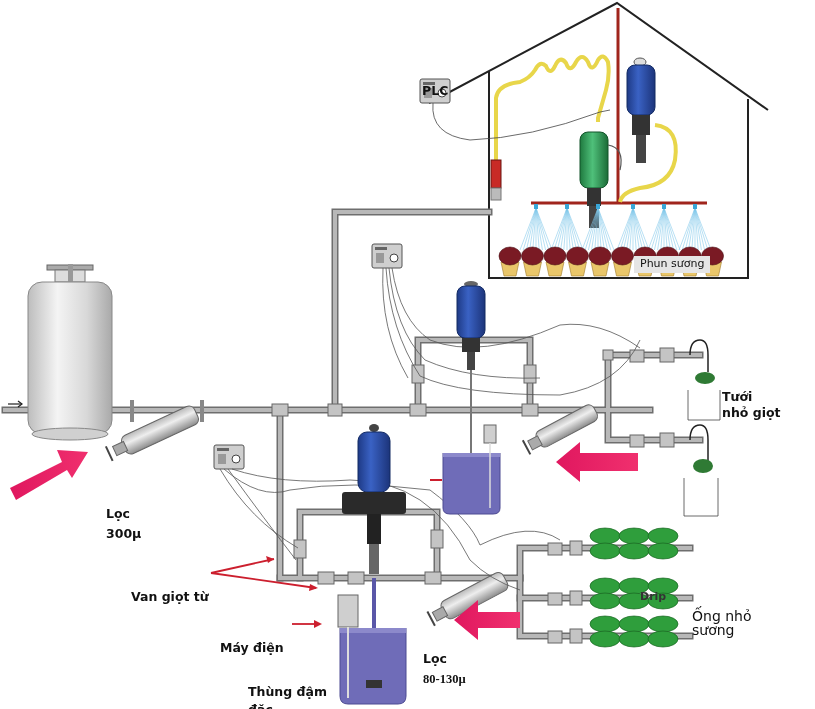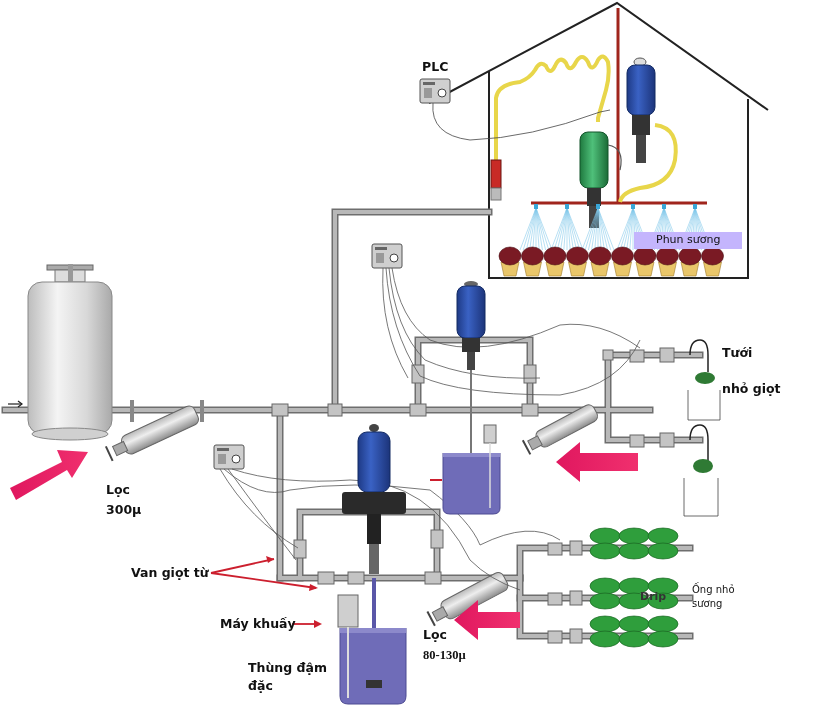--- a/index.html
+++ b/index.html
@@ -1,20 +1,20 @@
 <!DOCTYPE html>
 <html><head>
 <meta charset="utf-8">
 <style>
   html, body { margin:0; padding:0; background:#ffffff; }
   body { width:815px; height:709px; position:relative; overflow:hidden; font-family:"Liberation Sans", sans-serif; }
   #stage { position:absolute; left:0; top:0; width:815px; height:709px; }
-  .lbl { position:absolute; font-family:"DejaVu Sans", sans-serif; font-weight:bold; color:#111111; font-size:12.5px; line-height:1.5; white-space:nowrap; }
-  .lbl.small { font-size:10px; font-weight:normal; line-height:1.3; }
-  .lbl.medium { font-size:11px; font-weight:normal; background:#c4b5fd; padding:0 22px; }
+  .lbl { position:absolute; font-family:"DejaVu Sans", sans-serif; font-weight:bold; color:#111111; font-size:12.5px; line-height:1.5; white-space:nowrap;margin-top:24px; }
+  .lbl.small { font-size:14px; font-weight:normal; line-height:1.3; }
+  .lbl.medium { font-size:11px; font-weight:normal; background:#e5e5e5; padding:0 6px; }
 </style>
 </head>
 <body>
 
 <svg id="stage" viewBox="0 0 815 709" xmlns="http://www.w3.org/2000/svg">
   <defs>
     <linearGradient id="tankGrad" x1="0" x2="1" y1="0" y2="0">
       <stop offset="0" stop-color="#bdbdbd"></stop>
       <stop offset="0.35" stop-color="#f4f4f4"></stop>
       <stop offset="0.7" stop-color="#d8d8d8"></stop>
@@ -406,24 +406,24 @@
     <polygon points="274,559 266,556 268,563" stroke="none"></polygon>
     <line x1="211" y1="573" x2="316" y2="588"></line>
     <polygon points="318,588 310,584 309,591" stroke="none"></polygon>
     <line x1="292" y1="624" x2="318" y2="624"></line>
     <polygon points="322,624 314,620 314,628" stroke="none"></polygon>
   </g>
 </svg>
 
 <div class="lbl" style="left:422px; top:58px;">PLC</div>
 <div class="lbl medium" style="left:634px; top:232px;">Phun sương</div>
-<div class="lbl" style="left:722px; top:344px;">Tưới</div>
+<div class="lbl" style="left:722px; top:364px;">Tưới</div>
 <div class="lbl" style="left:722px; top:380px;text-align:right;">nhỏ giọt</div>
 <div class="lbl" style="left:106px; top:481px;">Lọc</div>
 <div class="lbl" style="left:106px; top:501px;">300µ</div>
 <div class="lbl" style="left:131px; top:564px;">Van giọt từ</div>
-<div class="lbl" style="left:220px; top:615px;">Máy khuấy</div>
+<div class="lbl" style="left:220px; top:615px;">Máy điện</div>
 <div class="lbl" style="left:248px; top:659px;">Thùng đậm</div>
 <div class="lbl" style="left:248px; top:677px;text-align:center;">đặc</div>
 <div class="lbl" style="left:423px; top:626px;">Lọc</div>
 <div class="lbl" style="left:423px; top:646px;font-family:Liberation Serif, serif;">80-130µ</div>
 <div class="lbl small" style="left:692px; top:583px;">Ống nhỏ</div>
 <div class="lbl small" style="left:692px; top:597px;">sương</div>
 
 </body></html>

